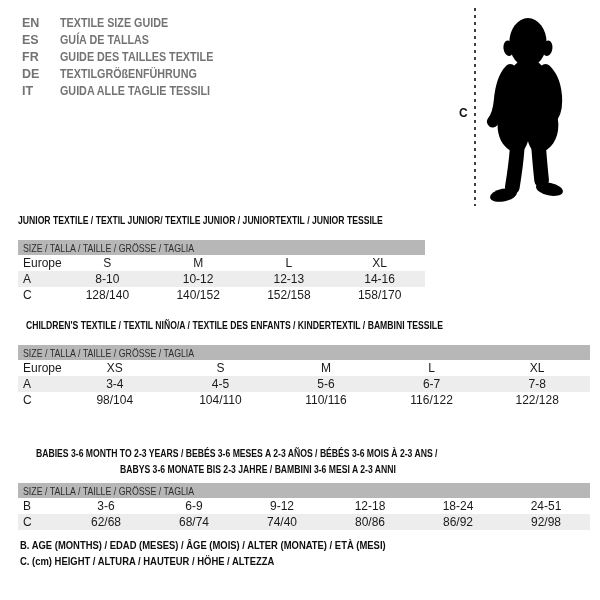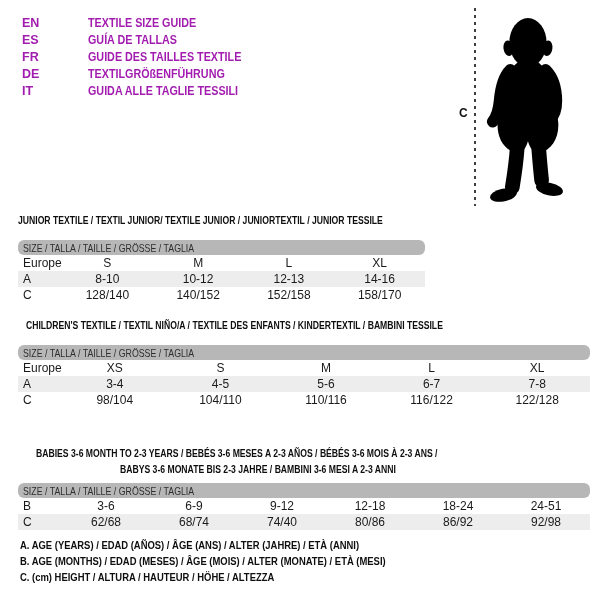--- a/index.html
+++ b/index.html
@@ -5,23 +5,23 @@
   html,body{margin:0;padding:0;background:#fff;}
   .canvas{
     position:relative;width:600px;height:600px;background:#fff;overflow:hidden;
     font-family:"Liberation Sans",sans-serif;color:#161616;
   }
   .cond{display:inline-block;transform:scaleX(0.80);transform-origin:0 50%;white-space:nowrap;}
   .cond-wide{display:inline-block;transform:scaleX(0.86);transform-origin:0 50%;white-space:nowrap;}
 
   
   .langs{position:absolute;left:22px;top:14px;}
-  .lang-row{display:flex;height:17px;align-items:center;font-weight:bold;font-size:12.5px;color:#a21caf;}
+  .lang-row{display:flex;height:17px;align-items:center;font-weight:bold;font-size:12.5px;color:#737373;}
   .lang-code{width:38px;flex:0 0 38px;}
-  .lang-label{white-space:nowrap;margin-left:28px;}
+  .lang-label{white-space:nowrap;}
 
   
   .figure{position:absolute;left:450px;top:0;width:150px;height:215px;}
   .dash{position:absolute;left:24px;top:8px;width:2px;height:198px;
         background:repeating-linear-gradient(to bottom,#3f3f3f 0 3.5px,transparent 3.5px 7px);}
   .c-label{position:absolute;left:9px;top:106px;font-weight:bold;font-size:12px;color:#111;}
   .figure svg{position:absolute;left:32px;top:8px;}
 
   
   .sec{position:absolute;left:18px;}
@@ -29,21 +29,21 @@
   .sec-1{top:317px;width:572px;}
   .sec-2{top:445px;width:572px;}
   .titles{margin-bottom:12px;}
   .sec-2 .titles{margin-bottom:6px;}
   .tbl-title{font-weight:bold;font-size:11.5px;line-height:16px;color:#0e0e0e;white-space:nowrap;text-align:center;}
   .tbl-title .cond{transform:scaleX(0.75);}
 
   table.size-table{border-collapse:collapse;table-layout:fixed;width:100%;}
   table.size-table th{
     background:var(--bar,#b7b7b7);height:15px;text-align:left;font-weight:normal;
-    font-size:11px;color:#2e2e2e;padding:0 0 0 5px;overflow:hidden;border-radius:6px;
+    font-size:11px;color:#2e2e2e;padding:0 0 0 5px;overflow:hidden;
   }
   table.size-table td{
     height:16px;font-size:12px;color:#1a1a1a;text-align:center;padding:0;white-space:nowrap;overflow:hidden;
   }
   table.size-table td.lbl{text-align:left;padding-left:5px;}
   table.size-table tr.alt td{background:var(--alt,#ededed);}
 
   
   .legend{position:absolute;left:20px;top:537px;}
   .legend-line{font-weight:bold;font-size:11.5px;line-height:16px;color:#0e0e0e;white-space:nowrap;}
@@ -223,18 +223,17 @@
             <td>74/40</td>
             <td>80/86</td>
             <td>86/92</td>
             <td>92/98</td>
           </tr>
         </tbody>
       </table>
   </section>
 
   <footer class="legend" id="legend">
-      <div class="legend-line"><span class="cond">A. AGE (YEARS) / EDAD (AÑOS) / ÂGE (ANS) / ALTER (JAHRE) / ETÀ (ANNI)</span></div>
       <div class="legend-line"><span class="cond">B. AGE (MONTHS) / EDAD (MESES) / ÂGE (MOIS) / ALTER (MONATE) / ETÀ (MESI)</span></div>
       <div class="legend-line"><span class="cond">C. (cm) HEIGHT / ALTURA / HAUTEUR / HÖHE / ALTEZZA</span></div>
     </footer>
 
 </div>
 
 </body></html>

